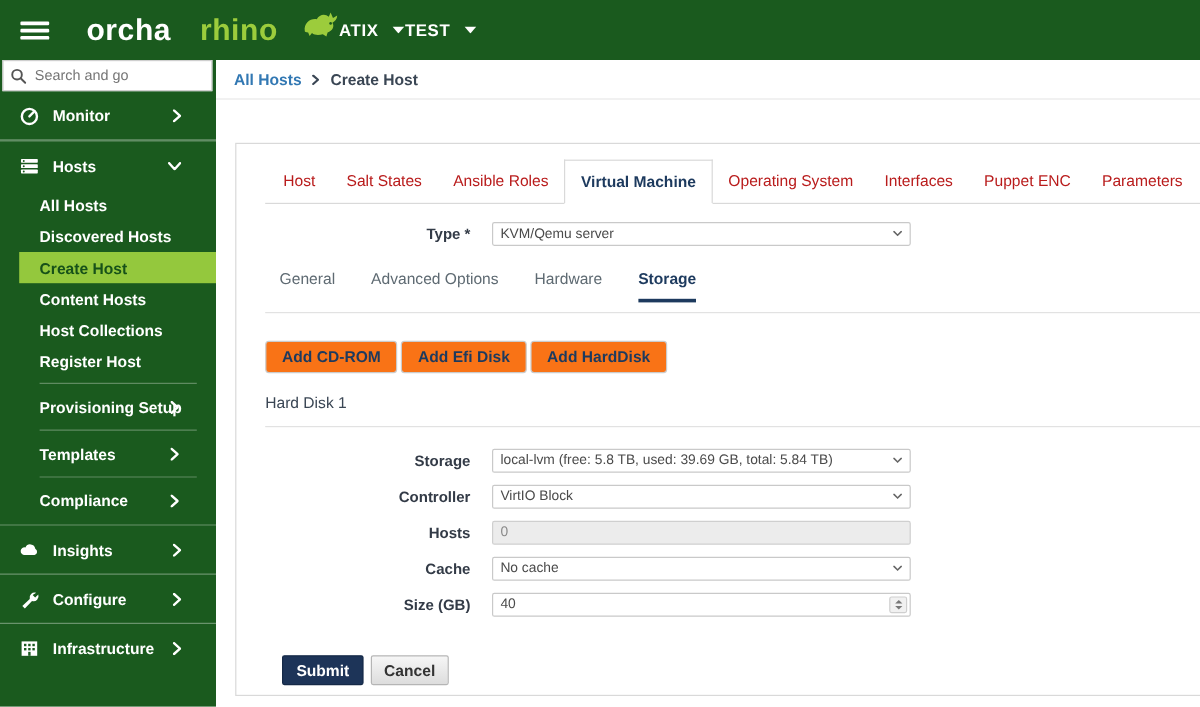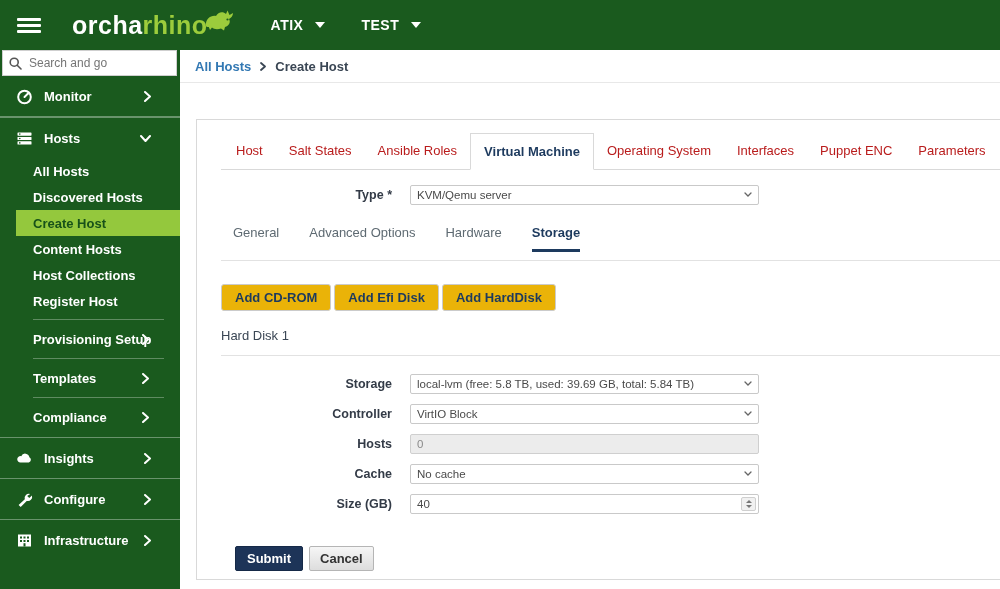--- a/index.html
+++ b/index.html
@@ -3,26 +3,26 @@
 <meta charset="utf-8">
 <style>
   * { margin:0; padding:0; box-sizing:border-box; }
   html,body { width:1000px; height:589px; overflow:hidden; background:#fff;
     font-family:"Liberation Sans", sans-serif; }
 
   
   .topbar { height:50px; background:#1a5a1e; display:flex; align-items:center; padding-left:17px; }
   .hamburger { width:24px; cursor:pointer; margin-right:31px; }
   .hamburger div { height:3px; background:#fff; border-radius:1px; margin:3px 0; }
-  .logo { display:flex; align-items:center; font-size:25px; font-weight:bold; letter-spacing:.5px; }
+  .logo { display:flex; align-items:center; font-size:25px; font-weight:bold; letter-spacing:.5px;gap:24px; }
   .logo .p1 { color:#ffffff; }
   .logo .p2 { color:#9ccc3c; }
   .logo svg { margin-left:-5px; margin-top:-8px; }
   .top-menu { display:flex; align-items:center; color:#fff; font-weight:bold; font-size:14px;
-    letter-spacing:.5px; margin-left:36px; cursor:pointer; }
+    letter-spacing:.5px; cursor:pointer; }
   .top-menu .caret { margin-left:12px; display:flex; }
 
   
   .frame { display:flex; height:539px; }
 
   
   .sidebar { width:180px; min-width:180px; background:#1a5a1e; overflow:hidden; }
   .search-wrap { position:relative; margin:0 3px 0 2px; }
   .search-wrap svg { position:absolute; left:7px; top:7px; }
   .search-input { width:100%; height:26px; border:1px solid #cfcfcf; background:#fff;
@@ -74,21 +74,21 @@
     border-right:3px solid transparent; }
   .spinner .up { border-bottom:3px solid #777; margin-bottom:2px; }
   .spinner .down { border-top:3px solid #777; }
 
   .subtabbar { display:flex; gap:30px; margin-top:20px; padding-left:12px; }
   .subtab { font-size:13px; color:#5e6a72; padding-bottom:9px; cursor:pointer; }
   .subtab.active { color:#1d3a5e; font-weight:bold; border-bottom:3px solid #1d3a5e; }
   .rule { border-top:1px solid #e2e2e2; margin-top:8px; }
 
   .addbtn-row { display:flex; gap:3px; margin-top:23px; }
-  .btn-outline { background:#eab308; border:1px solid #cbcbcb; border-radius:3px; color:#1d3a5e;
+  .btn-outline { background:#f97316; border:1px solid #cbcbcb; border-radius:3px; color:#1d3a5e;
     font-weight:bold; font-size:13px; padding:5px 13px; cursor:pointer;
     font-family:"Liberation Sans", sans-serif; }
   .disk-title { margin-top:17px; font-size:13px; color:#3a4654; }
   .disk-form { margin-top:18px; }
   .disk-form .form-row { margin-bottom:10px; }
 
   .actions { margin-top:32px; margin-left:14px; display:flex; gap:6px; }
   .btn-submit { background:#1d3458; border:1px solid #152947; border-radius:2px; color:#fff;
     font-weight:bold; font-size:13px; padding:4px 11px; cursor:pointer;
     font-family:"Liberation Sans", sans-serif; }

